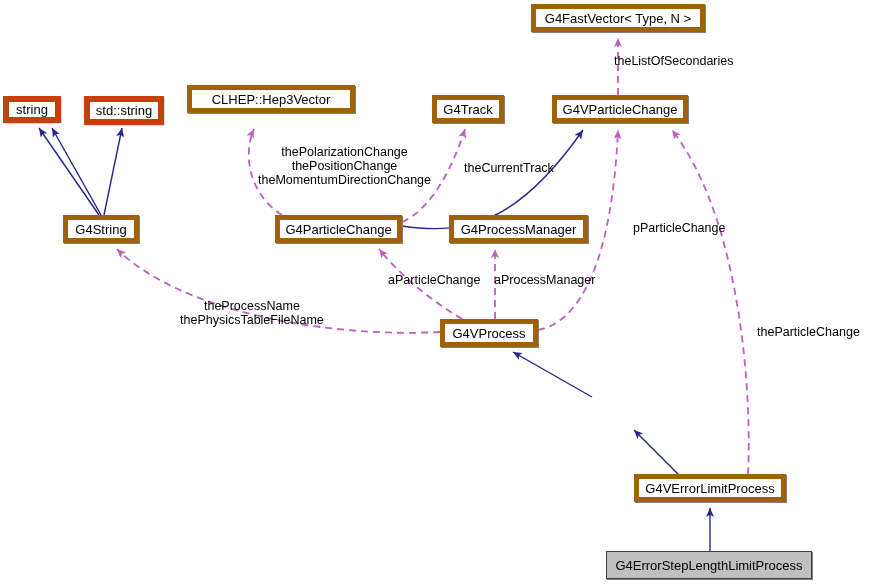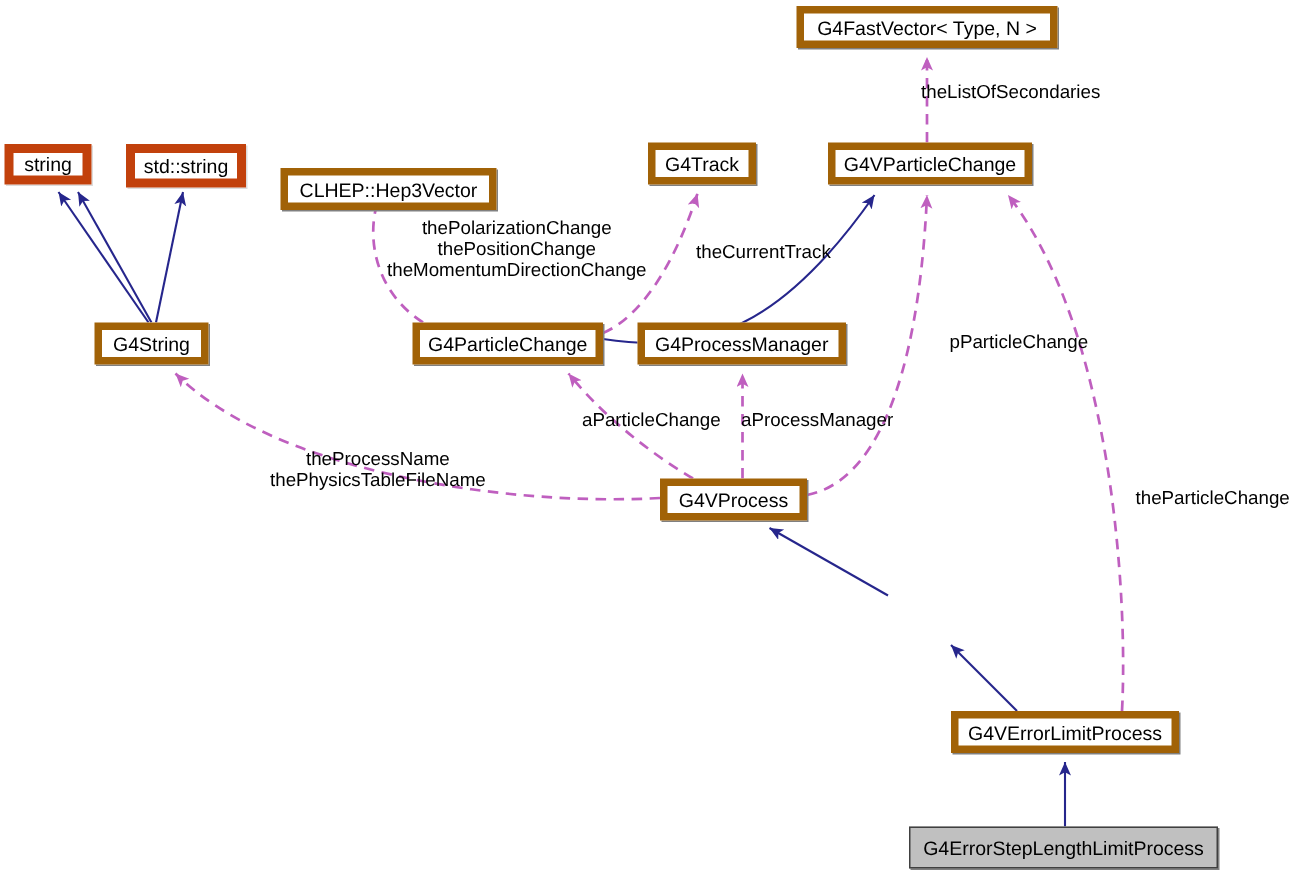--- a/index.html
+++ b/index.html
@@ -100,21 +100,21 @@
   </svg>
 
   <div class="node extern" style="left:3px;  top:96px;  width:58px;  height:27px;">
     <span class="label">string</span>
   </div>
 
   <div class="node extern" style="left:84px; top:96px;  width:80px;  height:29px;justify-content:center;">
     <span class="label">std::string</span>
   </div>
 
-  <div class="node" style="left:187px; top:112px; width:144px; height:28px;">
+  <div class="node" style="left:187px; top:85px; width:168px; height:28px;">
     <span class="label">CLHEP::Hep3Vector</span>
   </div>
 
   <div class="node" style="left:432px; top:95px; width:72px; height:28px;">
     <span class="label">G4Track</span>
   </div>
 
   <div class="node" style="left:552px; top:95px; width:136px; height:28px;">
     <span class="label">G4VParticleChange</span>
   </div>
@@ -124,21 +124,21 @@
   </div>
 
   <div class="node" style="left:63px; top:215px; width:76px; height:28px;">
     <span class="label">G4String</span>
   </div>
 
   <div class="node" style="left:275px; top:215px; width:127px; height:28px;">
     <span class="label">G4ParticleChange</span>
   </div>
 
-  <div class="node" style="left:425px; top:215px; width:139px; height:28px;">
+  <div class="node" style="left:449px; top:215px; width:139px; height:28px;">
     <span class="label">G4ProcessManager</span>
   </div>
 
   <div class="node" style="left:440px; top:319px; width:98px; height:28px;">
     <span class="label">G4VProcess</span>
   </div>
 
 
   <div class="node" style="left:634px; top:474px; width:152px; height:28px;">
     <span class="label">G4VErrorLimitProcess</span>

